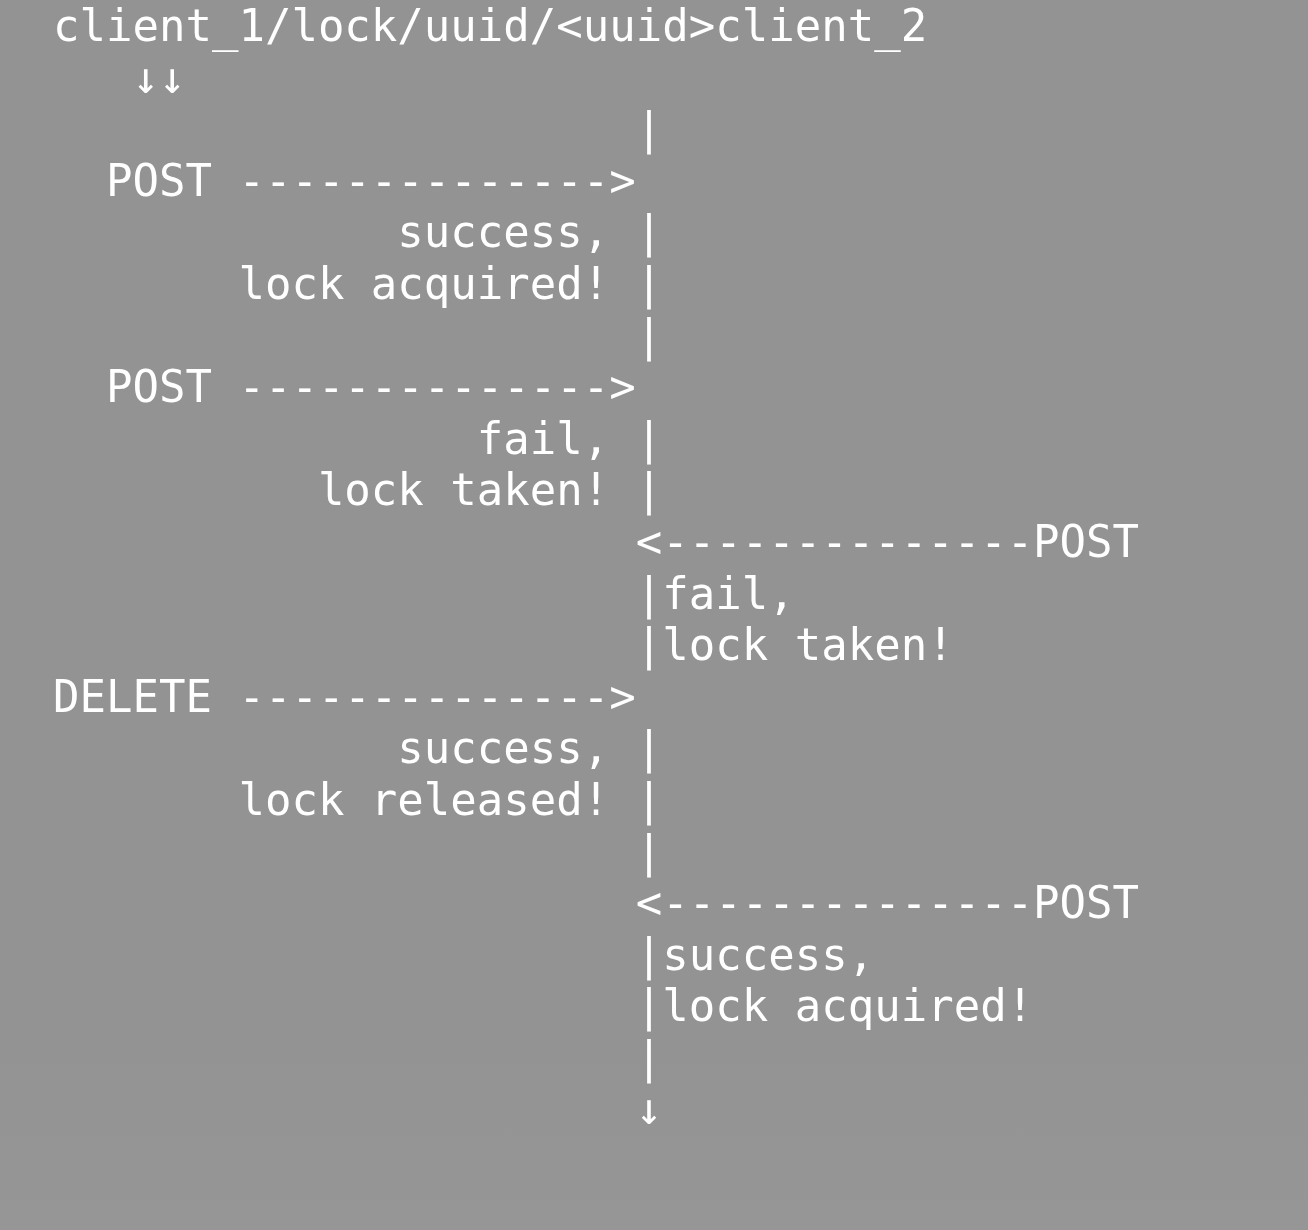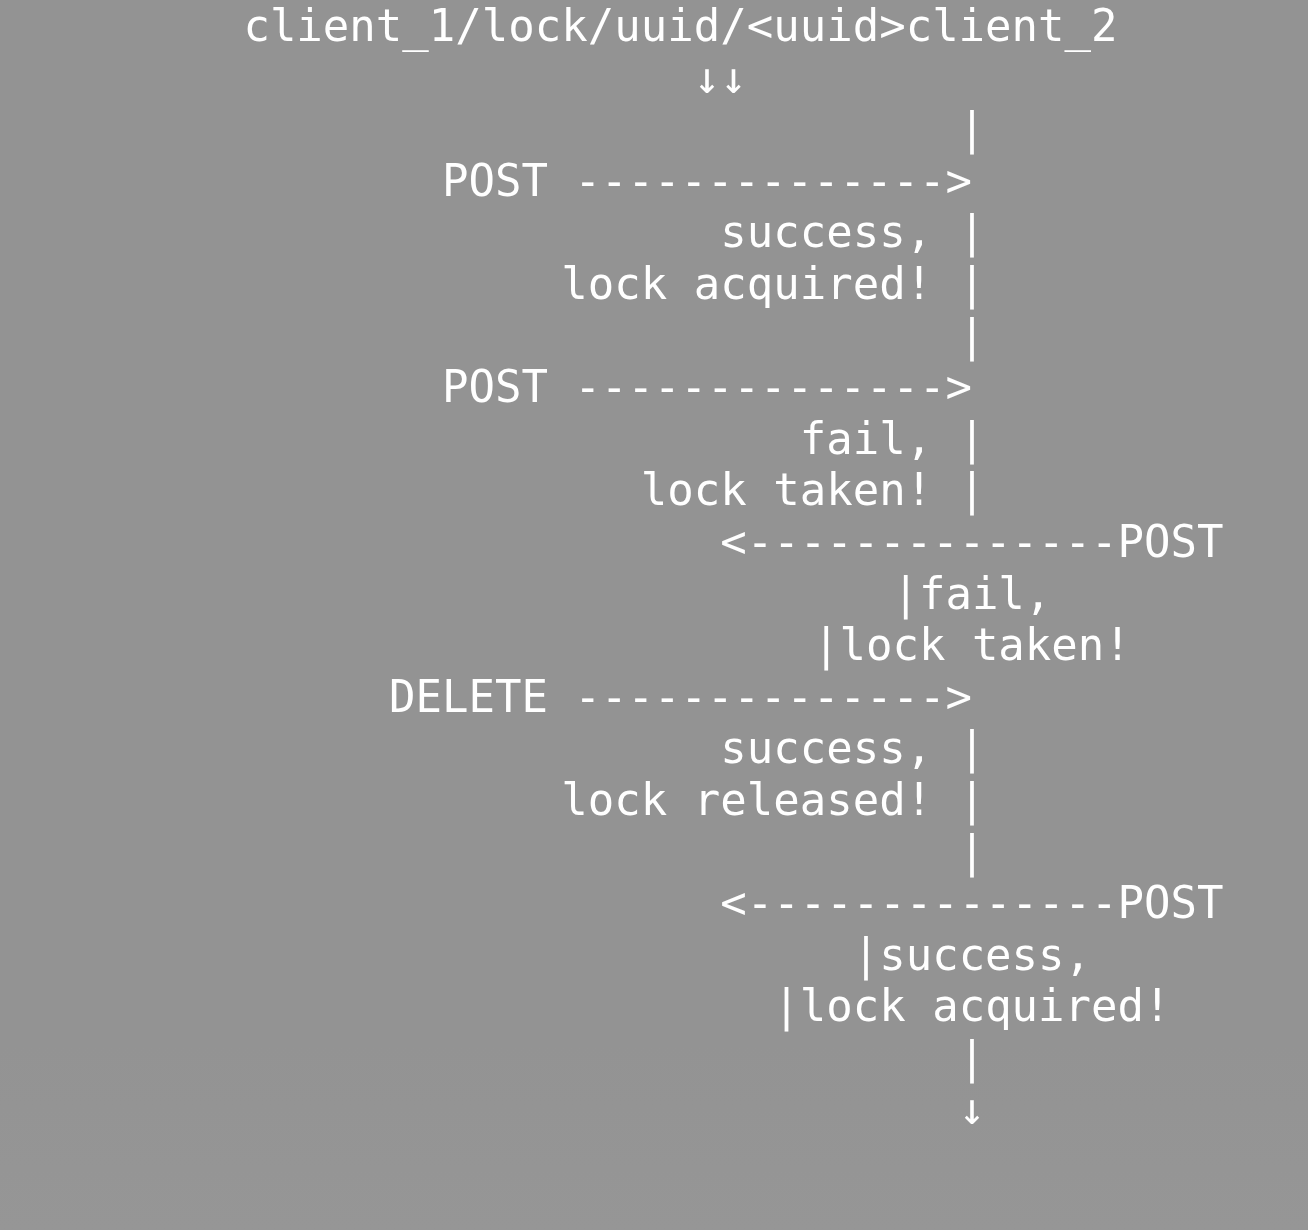--- a/index.html
+++ b/index.html
@@ -29,21 +29,20 @@
     height: 1230px;
     margin: 0;
     padding: 0;
     color: #ffffff;
     font-family: "DejaVu Sans Mono", "Liberation Mono", monospace;
     font-size: 44px;
     line-height: 51.6px;
     letter-spacing: 0px;
     white-space: pre;
     font-weight: 400;
-    text-align: center;
     -webkit-font-smoothing: antialiased;
   }
   .ascii-canvas .row {
     display: block;
     height: 51.6px;
     white-space: pre;
   }
 </style>
 </head>
 <body>

